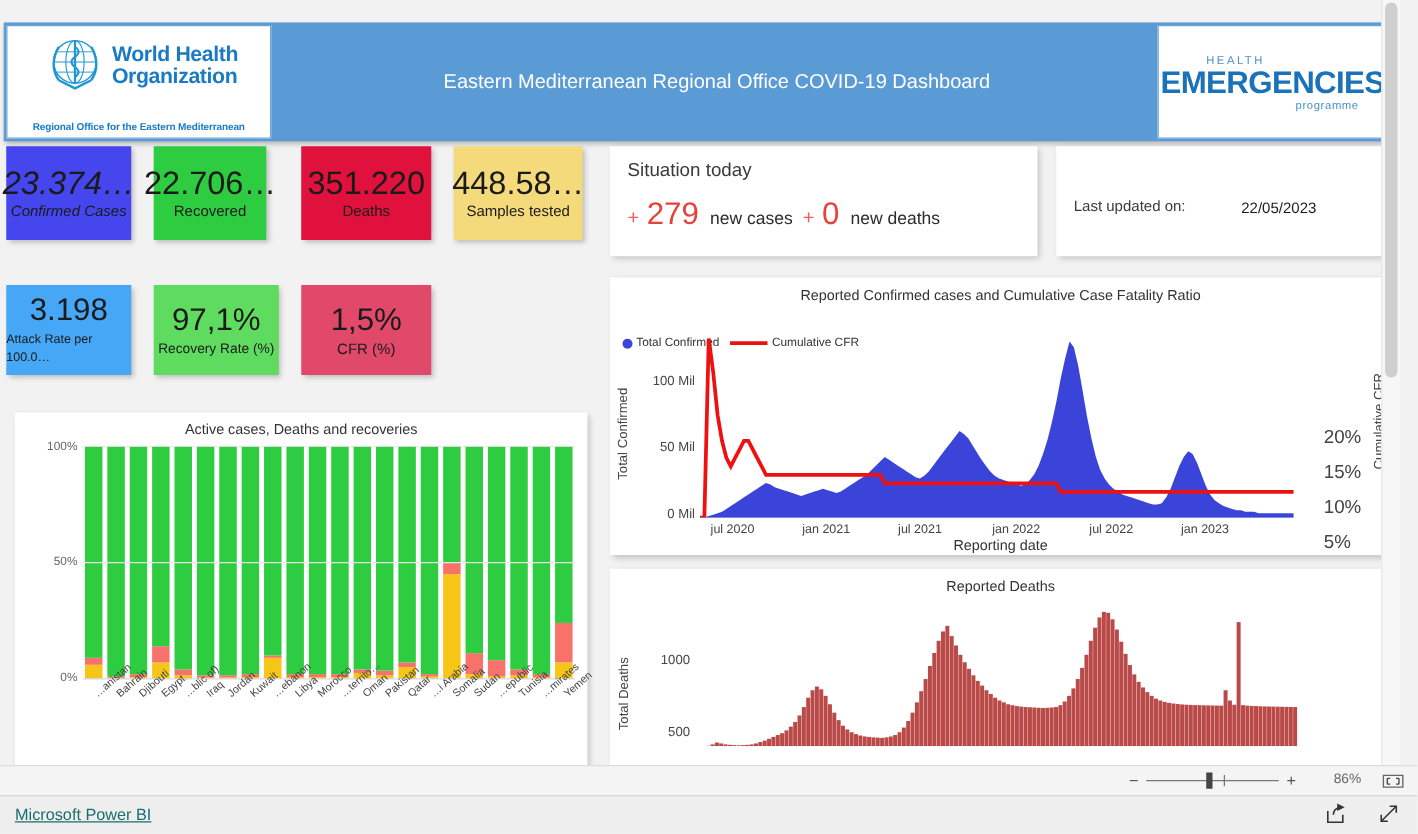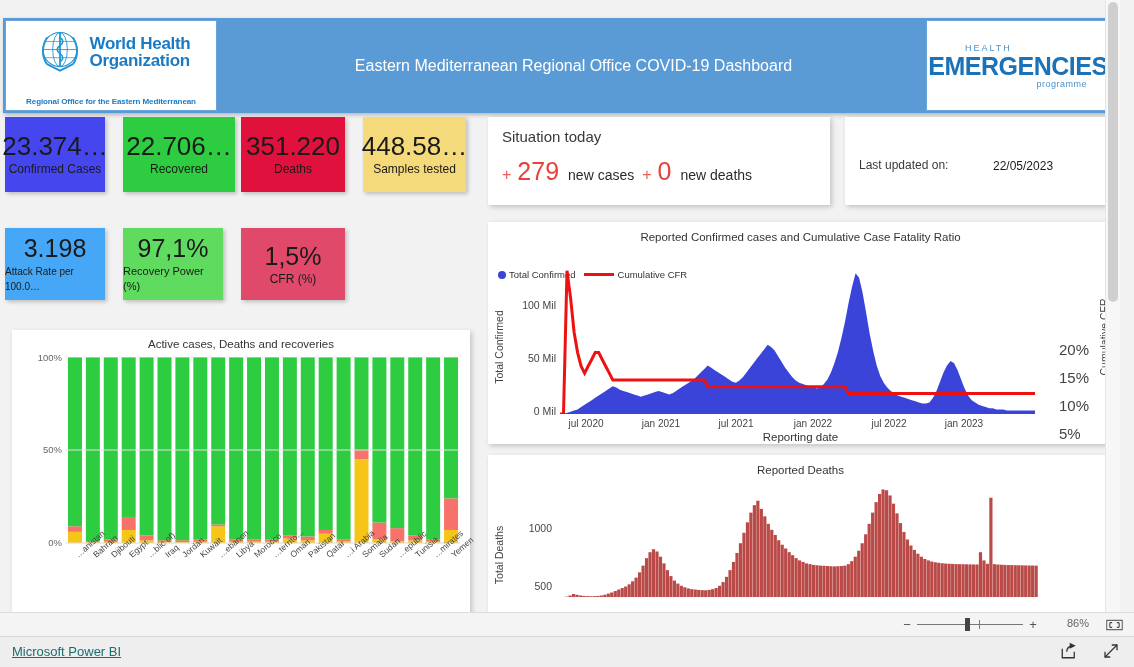--- a/index.html
+++ b/index.html
@@ -124,44 +124,44 @@
 
       <div class="header-title">Eastern Mediterranean Regional Office COVID-19 Dashboard</div>
 
       <div class="he-box">
         <div class="he-health">HEALTH</div>
         <div class="he-main">EMERGENCIES</div>
         <div class="he-prog">programme</div>
       </div>
     </div>
 
-    <div class="kpi" style="left:5px;top:117px;width:100px;height:75px;background:#4646ee;">
+    <div class="kpi" style="left:5px;top:117px;width:100px;height:75px;background:#4646ee;font-style:italic;">
       <div class="val">23.374…</div>
       <div class="lbl">Confirmed Cases</div>
     </div>
-    <div class="kpi" style="left:123px;top:117px;width:112px;height:75px;background:#2ecc40;">
+    <div class="kpi" style="left:123px;top:117px;width:90px;height:75px;background:#2ecc40;">
       <div class="val">22.706…</div>
       <div class="lbl">Recovered</div>
     </div>
     <div class="kpi" style="left:241px;top:117px;width:104px;height:75px;background:#e0113c;">
       <div class="val">351.220</div>
       <div class="lbl">Deaths</div>
     </div>
     <div class="kpi" style="left:363px;top:117px;width:103px;height:75px;background:#f4da7a;">
       <div class="val">448.58…</div>
       <div class="lbl">Samples tested</div>
     </div>
 
     <div class="kpi small" style="left:5px;top:228px;width:100px;height:72px;background:#45a7f5;">
       <div class="val">3.198</div>
       <div class="lbl" style="font-size:10px;">Attack Rate per 100.0…</div>
     </div>
     <div class="kpi small" style="left:123px;top:228px;width:100px;height:72px;background:#5fdb5f;">
       <div class="val">97,1%</div>
-      <div class="lbl" style="font-size:11px;">Recovery Power (%)</div>
+      <div class="lbl" style="font-size:11px;">Recovery Rate (%)</div>
     </div>
     <div class="kpi small" style="left:241px;top:228px;width:104px;height:72px;background:#e1496b;">
       <div class="val">1,5%</div>
       <div class="lbl">CFR (%)</div>
     </div>
 
     <div class="sit">
       <div class="sit-title">Situation today</div>
       <div class="sit-line">
         <span class="plus">+</span>

